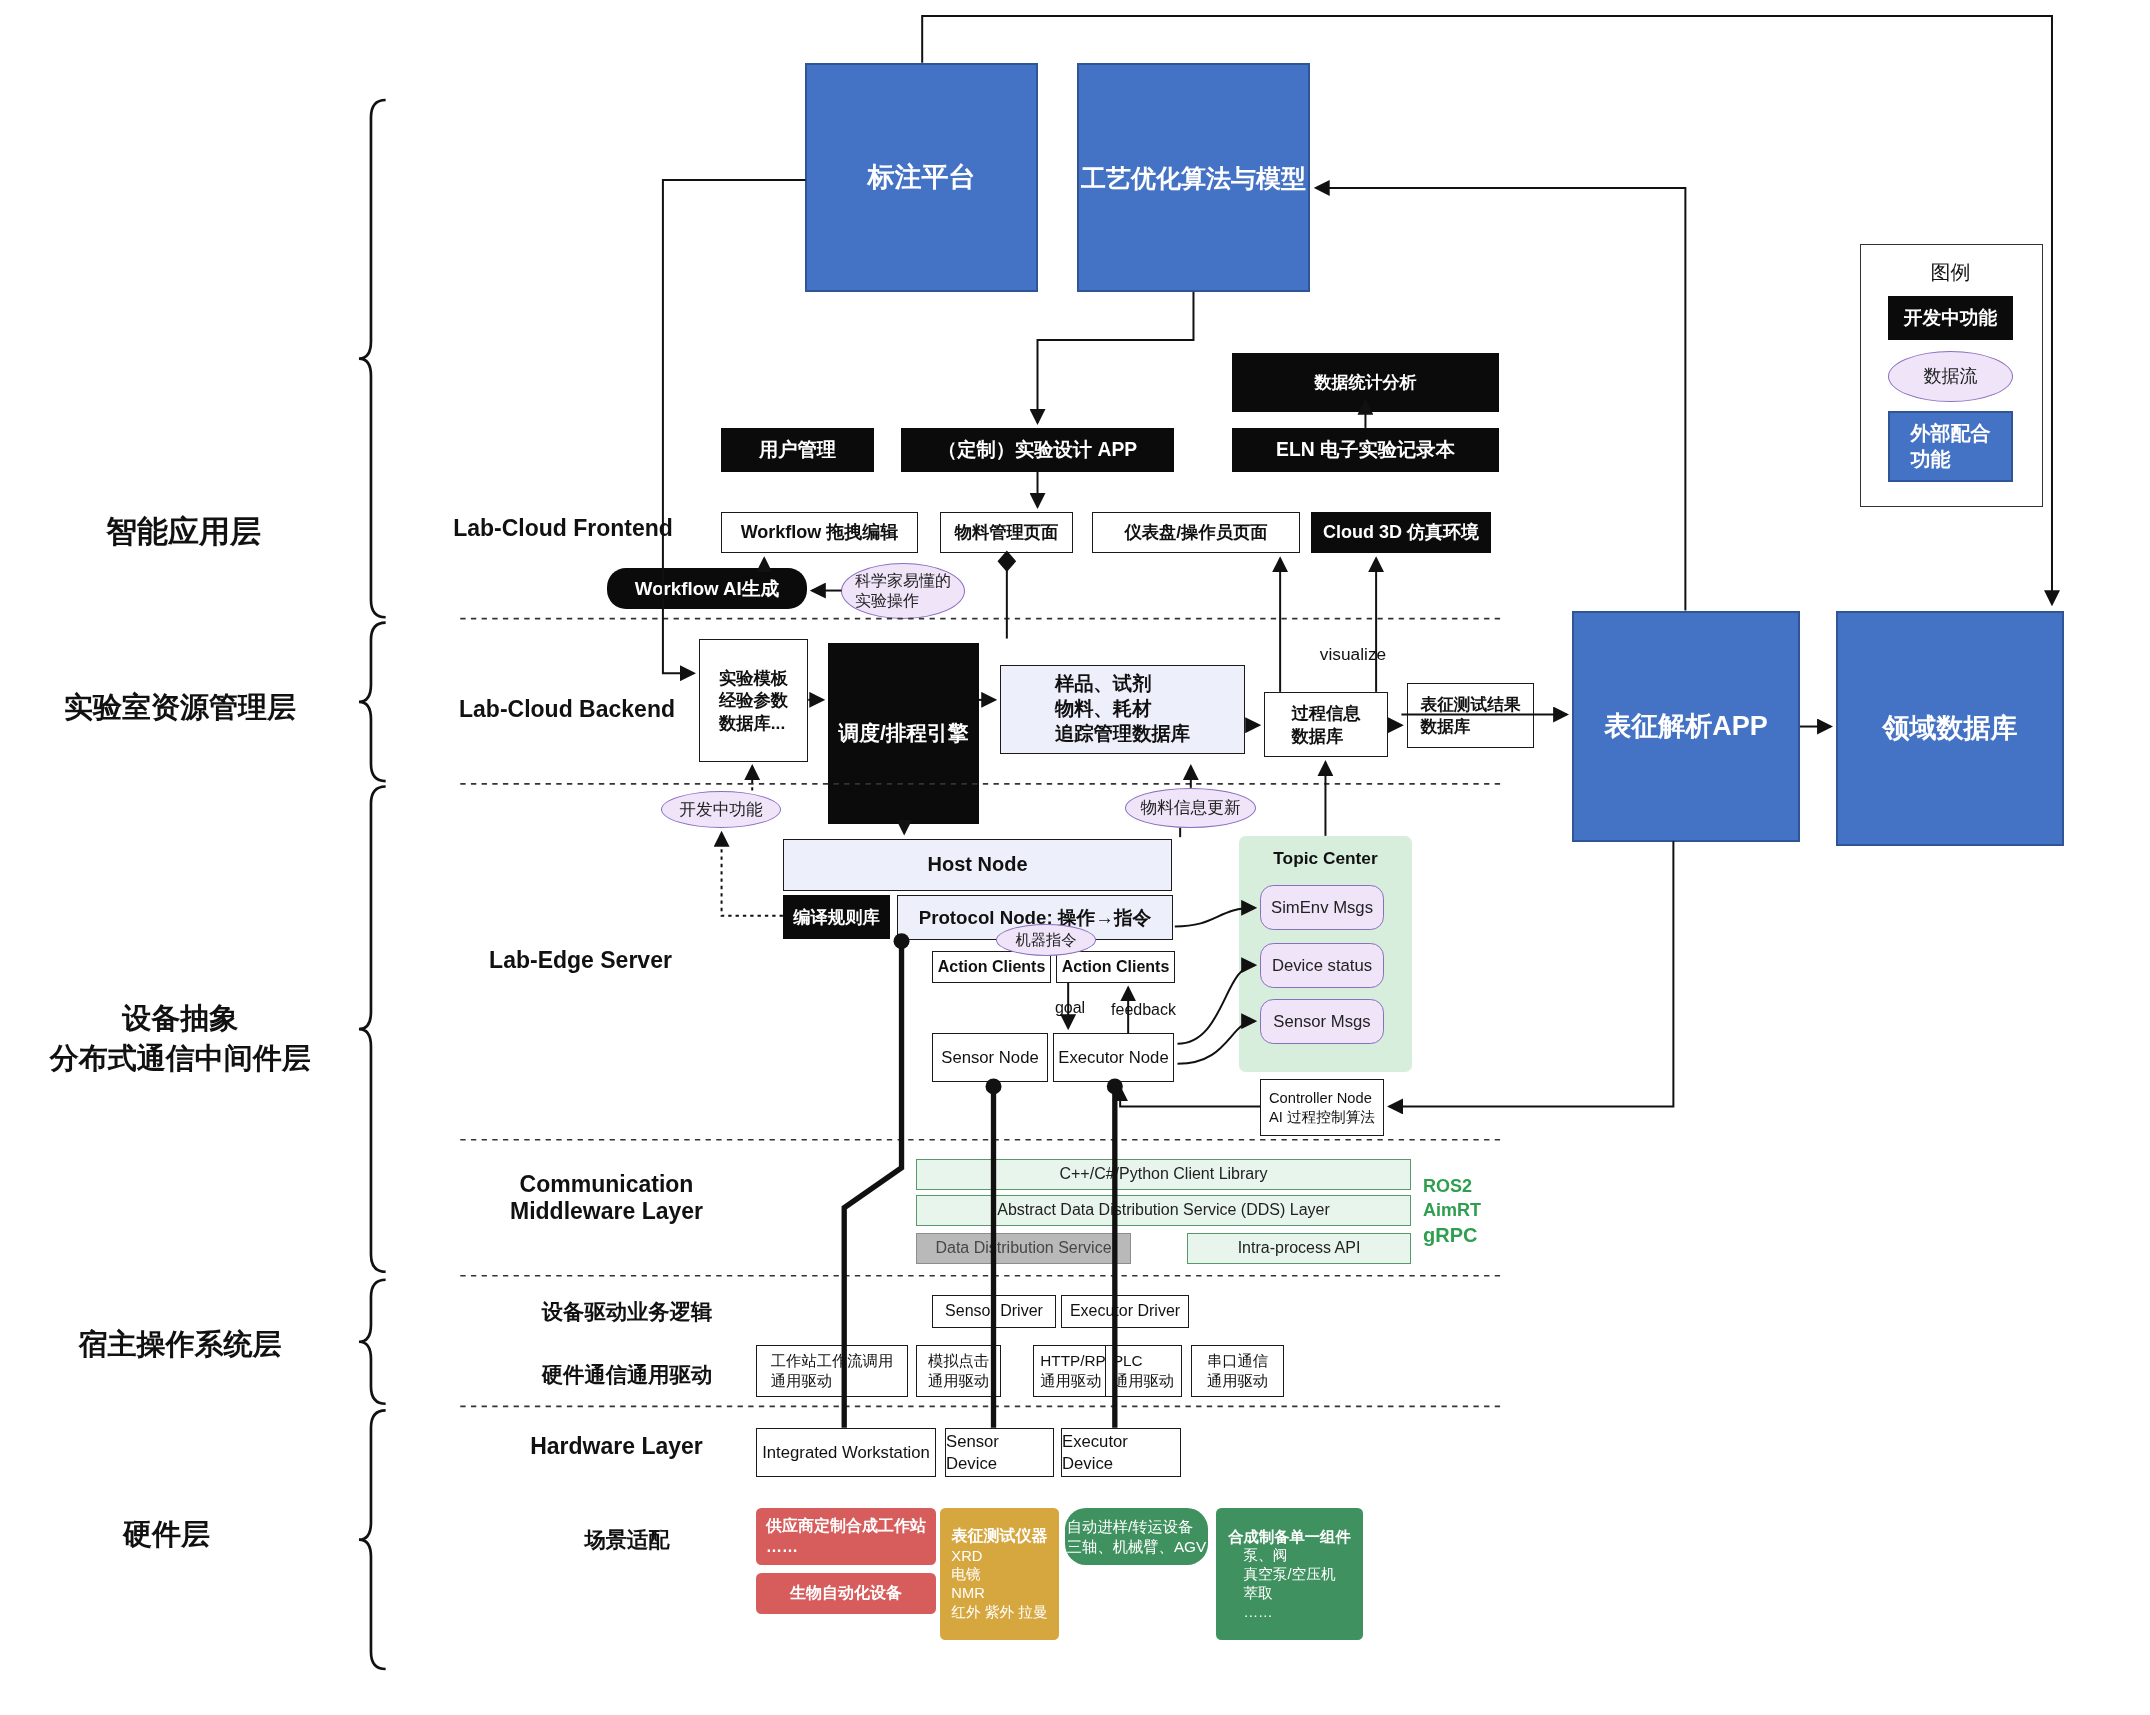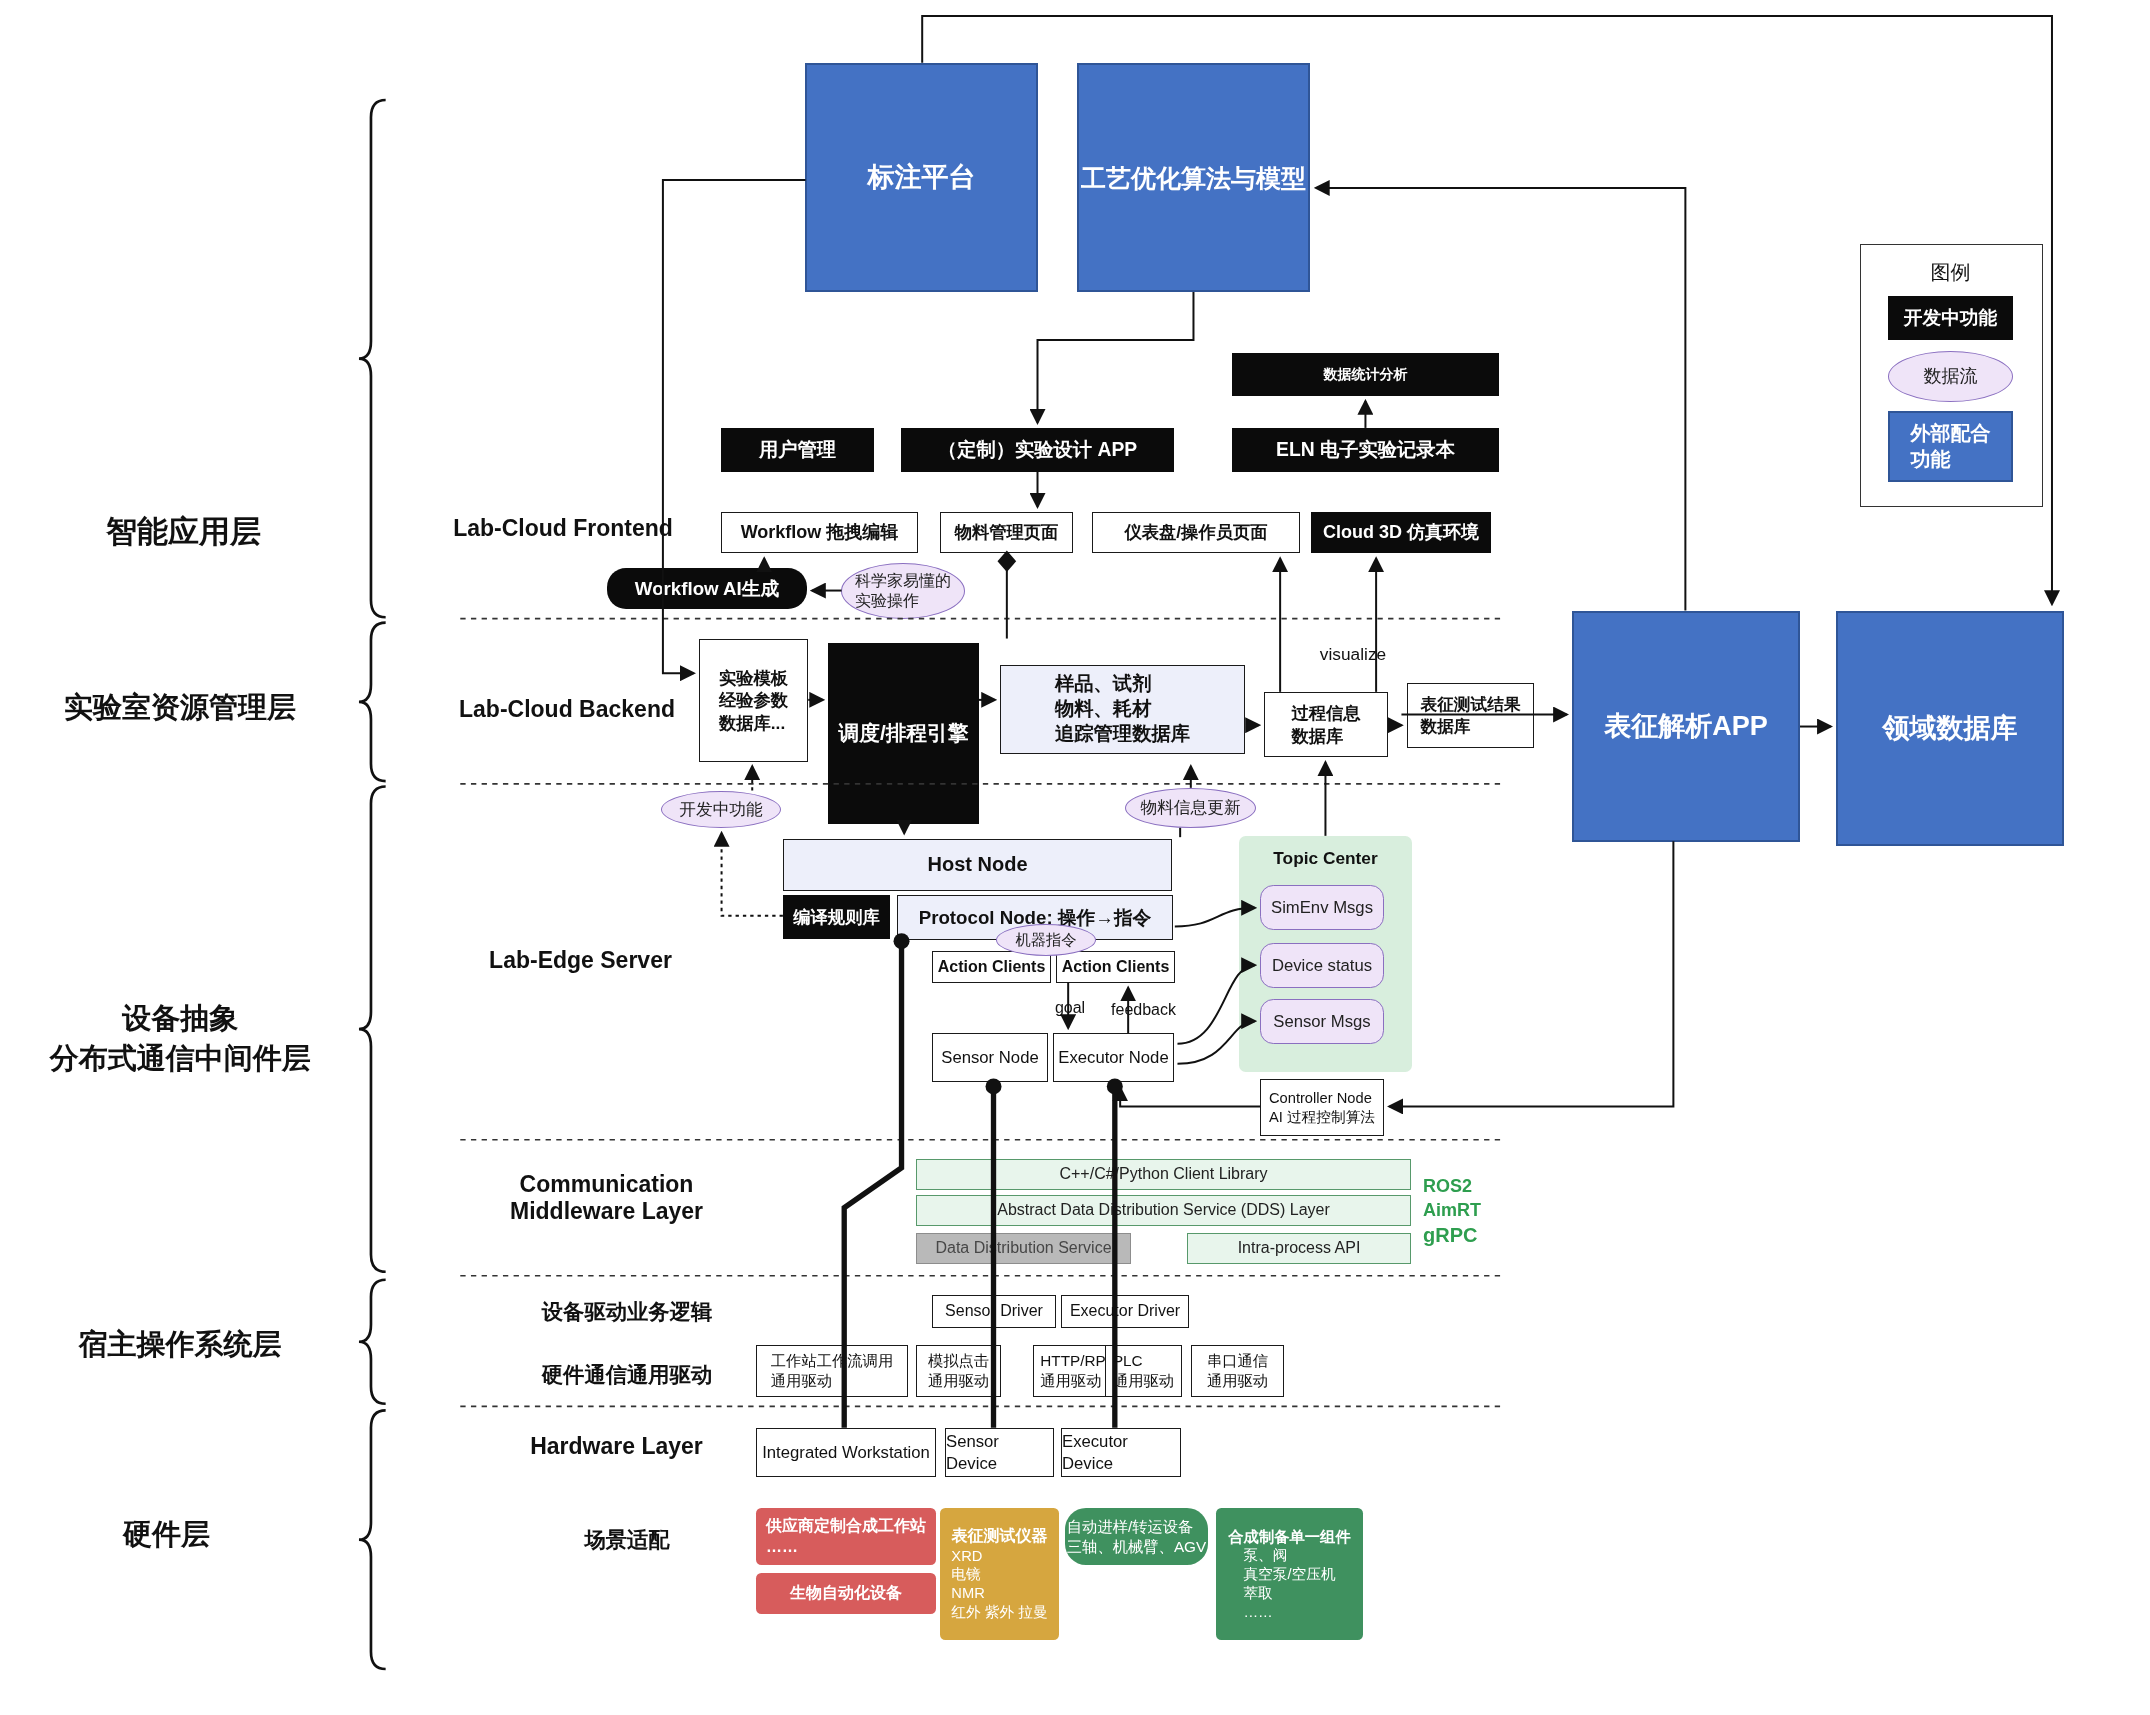--- a/index.html
+++ b/index.html
@@ -51,21 +51,21 @@
   <div class="legendframe" style="left:1860px;top:244px;width:181px;height:261px;"></div>
   <div class="label" style="left:1860px;top:259px;width:181px;font-size:20px;font-weight:400;">图例</div>
   <div class="box black" style="left:1888px;top:296px;width:125px;height:44px;font-size:18.7px;">开发中功能</div>
   <div class="box pill ellipse" style="left:1888px;top:351px;width:125px;height:51px;font-size:18px;">数据流</div>
   <div class="box blue" style="left:1888px;top:411px;width:125px;height:71px;font-size:20px;">外部配合
 功能</div>
 
   <div class="box blue" style="left:805px;top:63px;width:233px;height:229px;font-size:27px;">标注平台</div>
   <div class="box blue" style="left:1077px;top:63px;width:233px;height:229px;font-size:25px;">工艺优化算法与模型</div>
 
-  <div class="box black" style="left:1232px;top:353px;width:267px;height:43px;font-size:14px;">数据统计分析</div>
+  <div class="box black" style="left:1232px;top:353px;width:267px;height:59px;font-size:17px;">数据统计分析</div>
   <div class="box black" style="left:721px;top:428px;width:153px;height:44px;font-size:19.3px;">用户管理</div>
   <div class="box black" style="left:901px;top:428px;width:273px;height:44px;font-size:19.3px;">（定制）实验设计 APP</div>
   <div class="box black" style="left:1232px;top:428px;width:267px;height:44px;font-size:19.3px;">ELN 电子实验记录本</div>
 
   <div class="box white" style="left:721px;top:512px;width:197px;height:41px;font-size:18px;font-weight:700;">Workflow 拖拽编辑</div>
   <div class="box white" style="left:940px;top:512px;width:133px;height:41px;font-size:17.3px;font-weight:700;">物料管理页面</div>
   <div class="box white" style="left:1092px;top:512px;width:208px;height:41px;font-size:17.3px;font-weight:700;">仪表盘/操作员页面</div>
   <div class="box black" style="left:1311px;top:512px;width:180px;height:41px;font-size:18px;">Cloud 3D 仿真环境</div>
 
   <div class="box black" style="left:607px;top:568px;width:200px;height:41px;font-size:18.7px;border-radius:19px;">Workflow AI生成</div>

